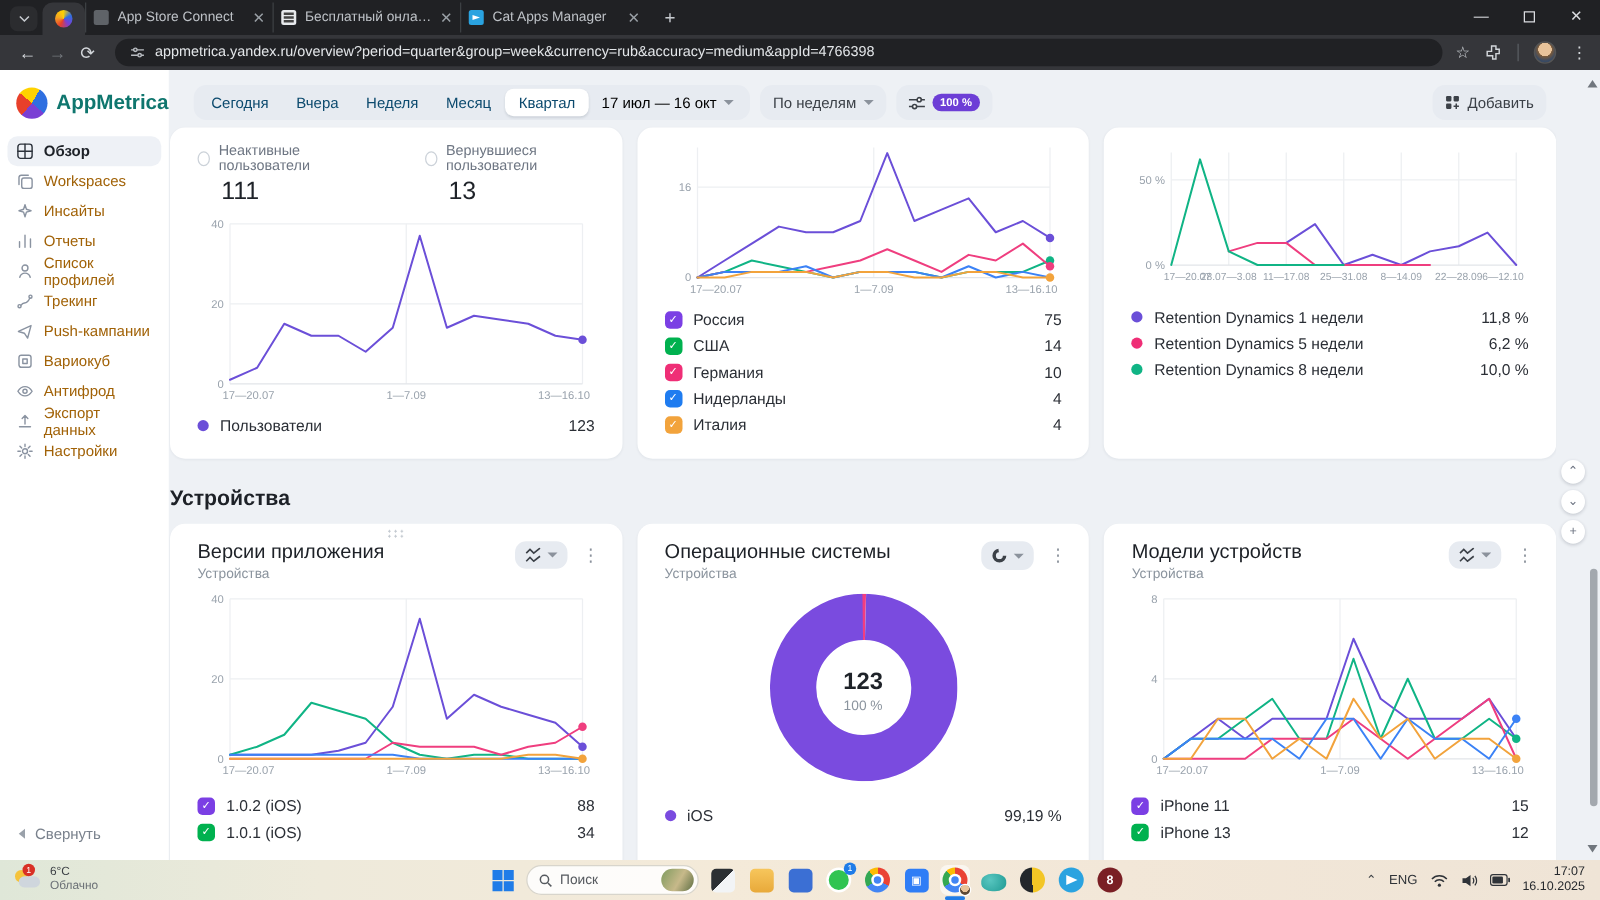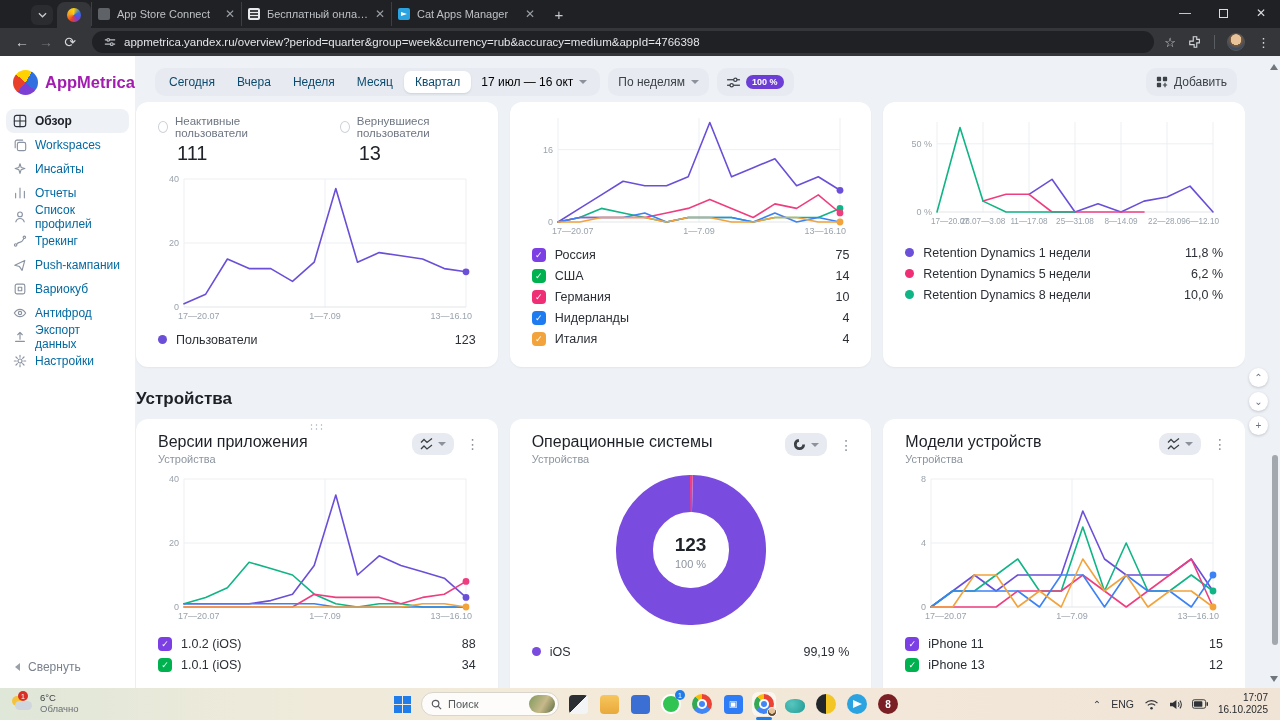--- a/index.html
+++ b/index.html
@@ -1,20 +1,20 @@
 <!DOCTYPE html>
 <html><head>
 <meta charset="utf-8">
 <style>
   * { margin:0; padding:0; box-sizing:border-box; }
   html,body { width:1280px; height:720px; overflow:hidden; font-family:"Liberation Sans","DejaVu Sans",sans-serif; }
   .screen { position:relative; width:1280px; height:720px; background:#eef1f5; }
 
   
-  .titlebar { position:absolute; top:0; left:0; right:0; height:28px; background:#202124; display:flex; align-items:flex-end;padding-left:23px; }
+  .titlebar { position:absolute; top:0; left:0; right:0; height:28px; background:#202124; display:flex; align-items:flex-end; }
   .tabsearch { width:22px; height:20px; margin:0 4px 3px 8px; border-radius:6px; background:#2b2c2f; color:#c7cbd0; display:flex; align-items:center; justify-content:center; }
   .minitab { width:34px; height:26px; background:#35363a; border-radius:8px 8px 0 0; display:flex; align-items:center; justify-content:center; }
   .favlogo { width:14px; height:14px; border-radius:50%; background:conic-gradient(from 210deg,#e8402a,#f5a623,#ffd200,#2f6fe0,#7a3fd4,#e8402a); }
   .tab { width:150px; height:24px; margin-bottom:2px; display:flex; align-items:center; padding:0 6px; color:#bdc1c6; font-size:11px; border-left:1px solid #3c4043; }
   .tab:first-of-type { border-left:none; }
   .tab .fav { width:12px; height:12px; border-radius:2px; margin-right:7px; flex:none; }
   .fav-gray { background:#5f6368; }
   .fav-note { background:#e8eaed; position:relative; }
   .fav-note:before { content:""; position:absolute; left:2px; top:2px; right:2px; height:2px; background:#444; box-shadow:0 3px 0 #444,0 6px 0 #444; }
   .fav-tg { border-radius:50%; background:#2aa3e0; position:relative; }
@@ -32,23 +32,23 @@
   .urlpill { flex:1; height:22px; margin:0 10px; background:#202124; border-radius:11px; display:flex; align-items:center; padding:0 12px; color:#e3e6e9; font-size:11.5px; overflow:hidden; white-space:nowrap; }
   .urlpill svg { margin-right:8px; flex:none; }
   .urlbar .tail { display:flex; align-items:center; gap:12px; color:#d3d7db; font-size:13px; }
   .sep { width:1px; height:14px; background:#5a5e63; }
   .avatar { width:18px; height:18px; border-radius:50%; background:radial-gradient(circle at 50% 35%,#e8c39a 40%,#7a5a3a 42%,#394a63 70%); border:1px solid #555; }
 
   
   .sidebar { position:absolute; top:56px; left:0; width:135px; bottom:32px; background:#fff; z-index:2; display:flex; flex-direction:column; }
   .brand { display:flex; align-items:center; gap:7px; padding:14px 0 12px 13px; }
   .brandmark { width:25px; height:25px; border-radius:50%; background:conic-gradient(from 220deg,#e8402a 0 90deg,#ffd200 90deg 170deg,#2f6fe0 170deg 270deg,#7a3fd4 270deg 360deg); }
-  .brandname { font-size:16.5px; font-weight:700; color:#a21caf; }
+  .brandname { font-size:16.5px; font-weight:700; color:#0f766e; }
   .menu { padding:2px 6px; }
-  .mi { display:flex; align-items:center; gap:8px; height:24px; padding:0 7px; border-radius:8px; color:#0369a1; font-size:12px; }
+  .mi { display:flex; align-items:center; gap:8px; height:24px; padding:0 7px; border-radius:8px; color:#a16207; font-size:12px; }
   .mi.active { background:#eef1f6; color:#1d2127; font-weight:600; }
   .mi svg { flex:none; }
   .collapse { margin-top:auto; display:flex; align-items:center; gap:8px; padding:0 0 14px 15px; color:#7a828d; font-size:12px; }
   .collapse .tri { width:0; height:0; border-top:4px solid transparent; border-bottom:4px solid transparent; border-right:5px solid #9aa1aa; }
 
   
   .content { position:absolute; top:56px; left:135px; right:35px; bottom:32px; overflow:hidden; }
   .ctoolbar { display:flex; align-items:center; margin:12px 0 0 20px; gap:8px; }
   .pillgroup { display:flex; align-items:center; background:#e7ebf1; border-radius:10px; padding:3px; }
   .pbtn { font-size:12px; color:#0c4a6e; padding:4px 11px; border-radius:7px; white-space:nowrap; }

